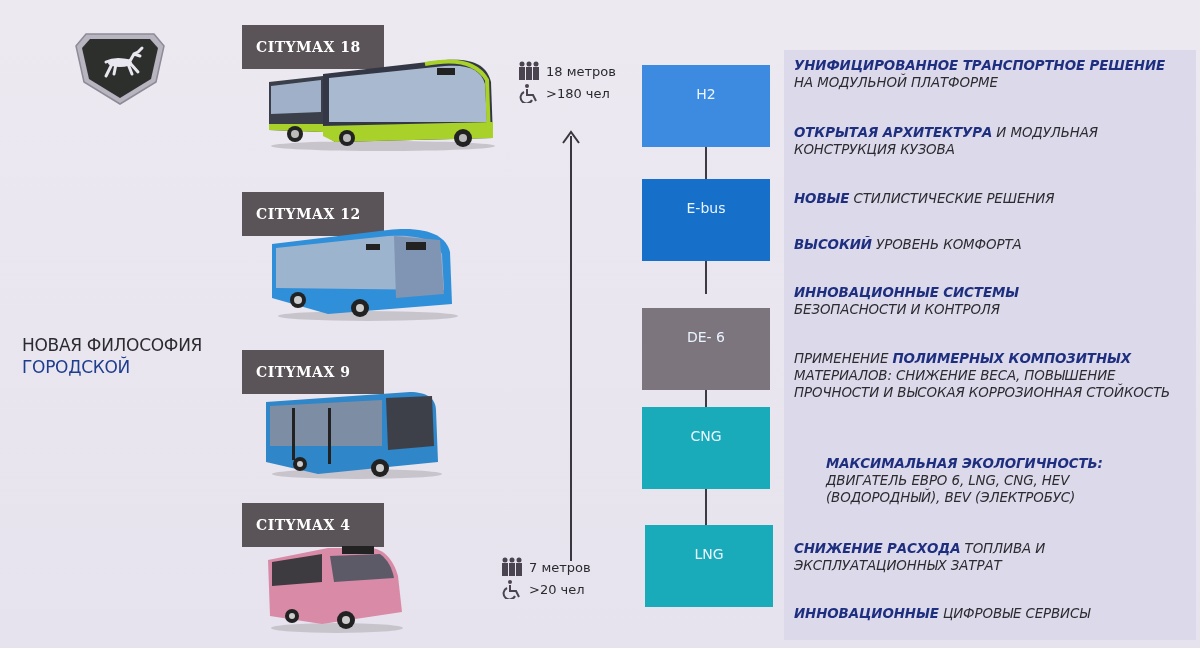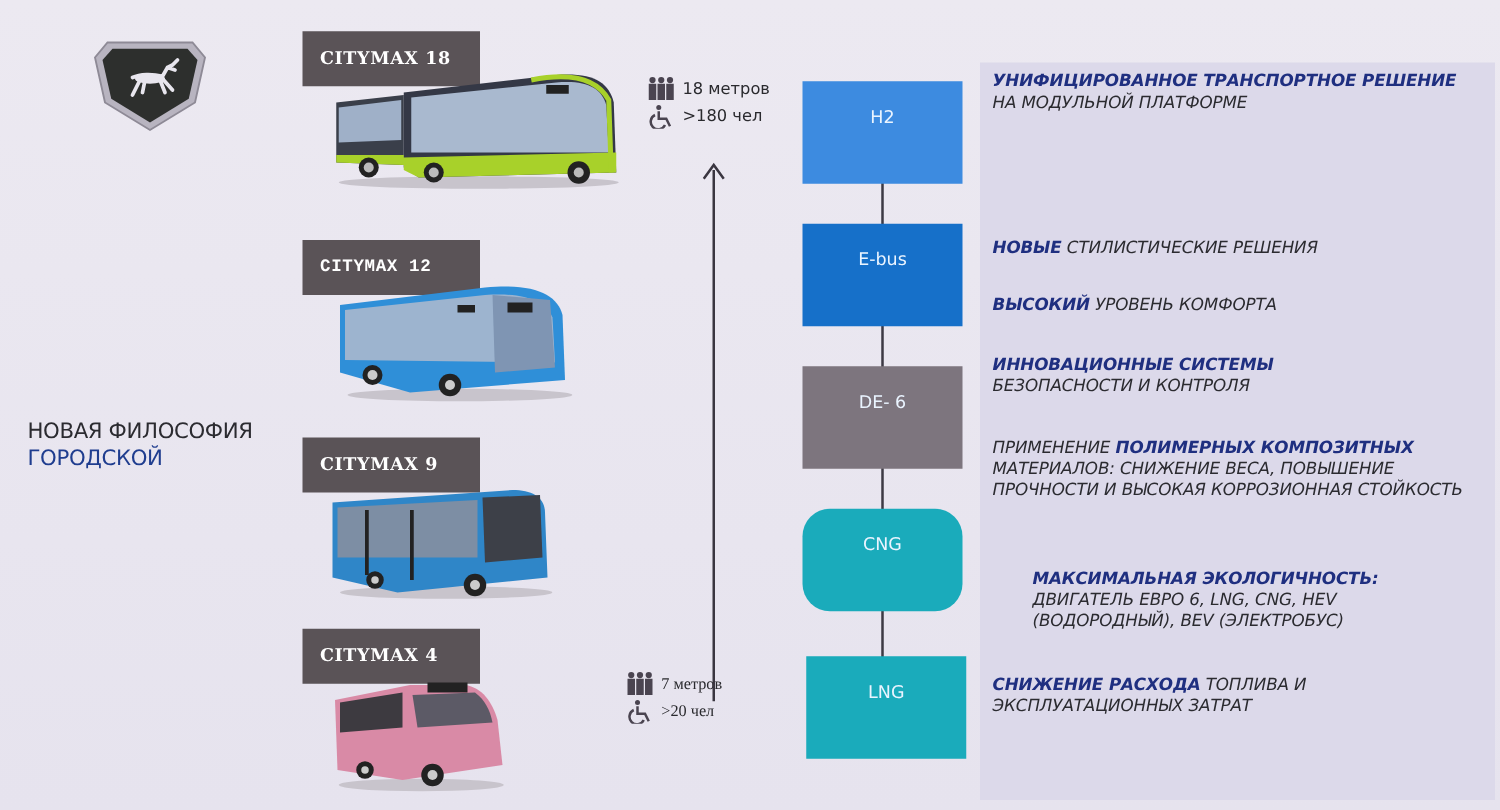--- a/index.html
+++ b/index.html
@@ -69,21 +69,21 @@
       <ellipse cx="48" cy="37" rx="12" ry="4" fill="#e8e6ee"></ellipse>
     </svg>
   </div>
 
   <div class="tagline">
     <div class="dark">НОВАЯ ФИЛОСОФИЯ</div>
     <div class="blue">ГОРОДСКОЙ</div>
   </div>
 
   <div class="model-label" style="top:25px;">CITYMAX 18</div>
-  <div class="model-label" style="top:192px;font-family:Liberation Mono, monospace;">CITYMAX 12</div>
+  <div class="model-label" style="top:192px;">CITYMAX 12</div>
   <div class="model-label" style="top:350px;">CITYMAX 9</div>
   <div class="model-label" style="top:503px;">CITYMAX 4</div>
 
   <div class="bus" style="left:265px; top:52px;">
     <svg width="232" height="100" viewBox="0 0 232 100">
       <ellipse cx="118" cy="94" rx="112" ry="5" fill="#c8c4cc"></ellipse>
       <path d="M4 30 L58 24 L58 80 L4 78 Z" fill="#3a3f4a"></path>
       <path d="M58 22 L180 8 C210 6 222 14 226 30 L228 86 L70 90 L58 82 Z" fill="#343846"></path>
       <path d="M6 34 L56 28 L56 60 L6 62 Z" fill="#9fb0c8"></path>
       <path d="M64 26 L180 14 C204 12 216 18 220 32 L222 70 L64 70 Z" fill="#a9b9cf"></path>
@@ -158,21 +158,21 @@
     <div class="spec-row">
       <svg width="24" height="20" viewBox="0 0 24 20">
         <circle cx="10" cy="3" r="2" fill="#4a4450"></circle>
         <path d="M10 6 L10 12 L16 12 L19 18" stroke="#4a4450" stroke-width="2" fill="none"></path>
         <path d="M7 9 A6 6 0 1 0 15 17" stroke="#4a4450" stroke-width="2" fill="none"></path>
       </svg>
       <span>&gt;180 чел</span>
     </div>
   </div>
 
-  <div class="spec" style="left:500px; top:536px;font-family:Liberation Serif, serif;">
+  <div class="spec" style="left:500px; top:556px;">
     <div class="spec-row">
       <svg width="24" height="20" viewBox="0 0 24 20">
         <circle cx="5" cy="3" r="2.5" fill="#4a4450"></circle>
           <circle cx="12" cy="3" r="2.5" fill="#4a4450"></circle>
           <circle cx="19" cy="3" r="2.5" fill="#4a4450"></circle>
         <rect x="2" y="6" width="6" height="13" fill="#4a4450"></rect>
           <rect x="9" y="6" width="6" height="13" fill="#4a4450"></rect>
           <rect x="16" y="6" width="6" height="13" fill="#4a4450"></rect>
       </svg>
       <span>7 метров</span>
@@ -196,47 +196,53 @@
   <div class="fuel-connector" style="top:260px; height:34px;"></div>
   <div class="fuel-connector" style="top:374px; height:34px;"></div>
   <div class="fuel-connector" style="top:488px; height:38px;"></div>
 
   <div class="fuel-box" style="top:65px; background:#3d8be0;">
     <span>H2</span>
   </div>
   <div class="fuel-box" style="top:179px; background:#1670c9;">
     <span>E-bus</span>
   </div>
-  <div class="fuel-box" style="top:293px; background:#7d757e;">
+  <div class="fuel-box" style="top:308px; background:#7d757e;">
     <span>DE- 6</span>
   </div>
-  <div class="fuel-box" style="top:407px; background:#1aabbb;border-radius:22px;">
+  <div class="fuel-box" style="top:407px; background:#1aabbb;">
     <span>CNG</span>
   </div>
   <div class="fuel-box" style="top:525px; left:645px; background:#1aabbb;">
     <span>LNG</span>
   </div>
 
   <div class="panel"></div>
 
   <div class="feature" style="top:57px; width:380px;">
     <b>УНИФИЦИРОВАННОЕ ТРАНСПОРТНОЕ РЕШЕНИЕ</b><span> НА МОДУЛЬНОЙ ПЛАТФОРМЕ</span>
   </div>
+  <div class="feature" style="top:124px; width:380px;">
+    <b>ОТКРЫТАЯ АРХИТЕКТУРА</b><span> И МОДУЛЬНАЯ КОНСТРУКЦИЯ КУЗОВА</span>
+  </div>
   <div class="feature" style="top:190px; width:390px;">
     <b>НОВЫЕ</b><span> СТИЛИСТИЧЕСКИЕ РЕШЕНИЯ</span>
   </div>
   <div class="feature" style="top:236px; width:390px;">
     <b>ВЫСОКИЙ</b><span> УРОВЕНЬ КОМФОРТА</span>
   </div>
   <div class="feature" style="top:284px; width:300px;">
     <b>ИННОВАЦИОННЫЕ СИСТЕМЫ</b><span> БЕЗОПАСНОСТИ И КОНТРОЛЯ</span>
   </div>
   <div class="feature" style="top:350px; width:388px;">
     <span>ПРИМЕНЕНИЕ </span><b>ПОЛИМЕРНЫХ КОМПОЗИТНЫХ</b><span> МАТЕРИАЛОВ: СНИЖЕНИЕ ВЕСА, ПОВЫШЕНИЕ ПРОЧНОСТИ И ВЫСОКАЯ КОРРОЗИОННАЯ СТОЙКОСТЬ</span>
   </div>
   <div class="feature" style="top:455px; width:350px;margin-left:32px;">
     <b>МАКСИМАЛЬНАЯ ЭКОЛОГИЧНОСТЬ:</b><span> ДВИГАТЕЛЬ ЕВРО 6, LNG, CNG, HEV (ВОДОРОДНЫЙ), BEV (ЭЛЕКТРОБУС)</span>
   </div>
   <div class="feature" style="top:540px; width:320px;">
     <b>СНИЖЕНИЕ РАСХОДА</b><span> ТОПЛИВА И ЭКСПЛУАТАЦИОННЫХ ЗАТРАТ</span>
   </div>
+  <div class="feature" style="top:605px; width:390px;">
+    <b>ИННОВАЦИОННЫЕ</b><span> ЦИФРОВЫЕ СЕРВИСЫ</span>
+  </div>
 
 </div>
 
 </body></html>

